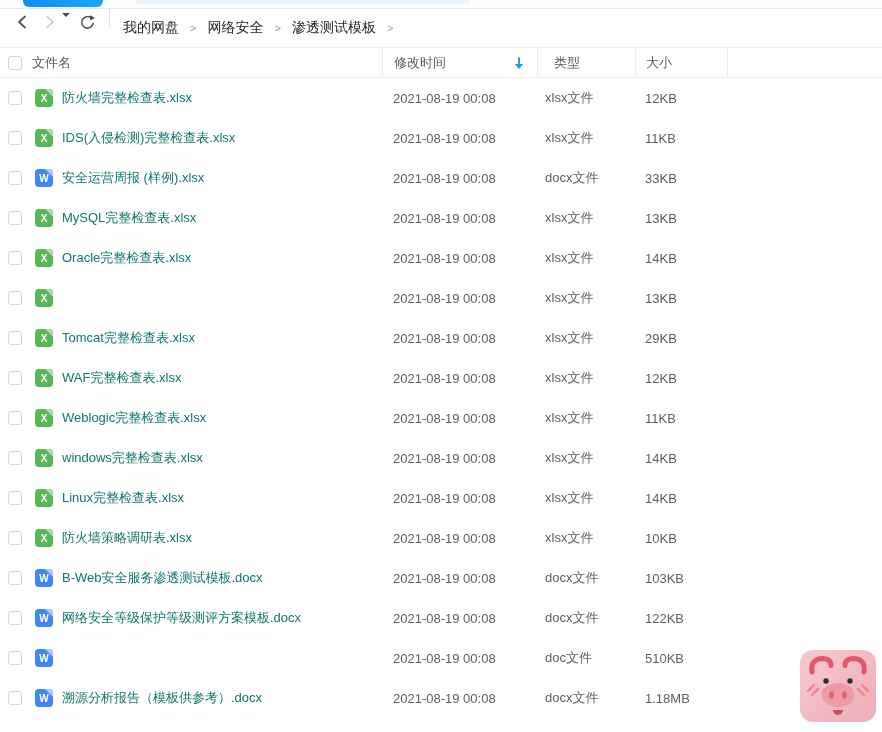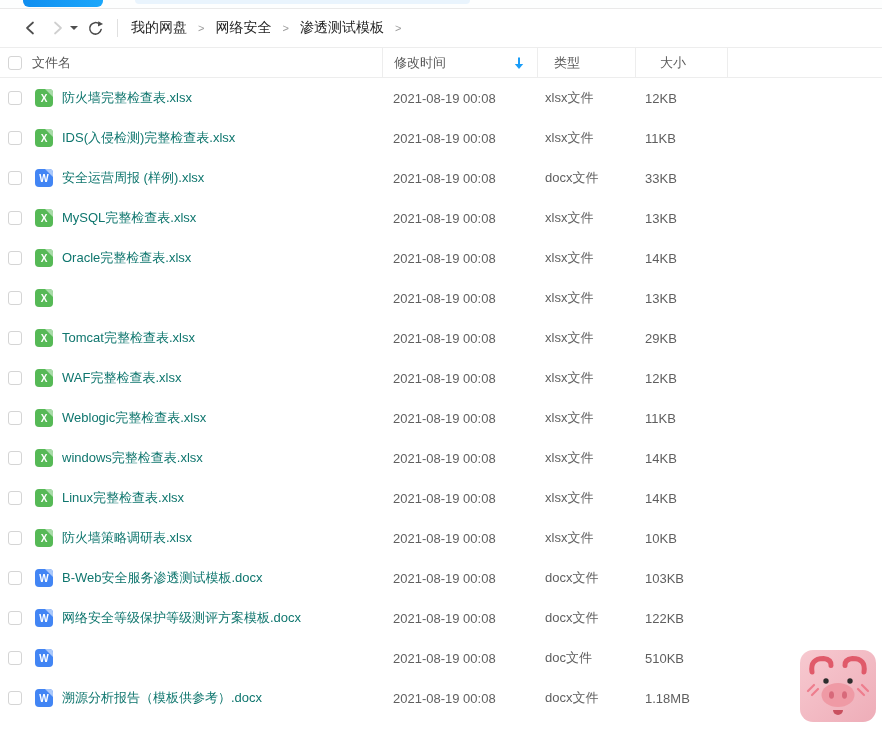--- a/index.html
+++ b/index.html
@@ -7,38 +7,38 @@
     font-family:"Liberation Sans","DejaVu Sans",sans-serif; }
 
   
   .topstrip { position:relative; height:9px; border-bottom:1px solid #e9e9e9; background:#fdfefe; }
   .tab-pill { position:absolute; left:23px; top:-5px; width:80px; height:12px;
     border-radius:7px; background:linear-gradient(90deg,#0f8ef0,#1ba7fb); }
   .tab-wash { position:absolute; left:135px; top:0; width:335px; height:4px;
     background:#e9f4fd; border-radius:0 0 4px 4px; }
 
   
-  .toolbar { height:38px; display:flex; align-items:center; padding-left:18px; background:#fff; }
+  .toolbar { height:38px; display:flex; padding-left:10px; background:#fff; }
   .nav-btn { width:26px; height:26px; display:flex; align-items:center; justify-content:center; cursor:pointer; }
   .caret { width:0; height:0; border:4px solid transparent; border-top-color:#4f4f4f; margin:4px 4px 0 0; }
   .tb-divider { width:1px; height:18px; background:#e0e0e0; margin:0 13px 0 9px; }
   .breadcrumb { display:flex; align-items:center; }
   .crumb { font-size:14px; color:#262626; cursor:pointer; }
   .crumb-sep { font-size:11px; color:#9b9b9b; margin:0 11px; }
 
   
   .grid-cols { display:grid; grid-template-columns:382px 155px 98px 92px 1fr; }
   .thead { height:31px; border-top:1px solid #ededed; border-bottom:1px solid #ededed; }
   .th { display:flex; align-items:center; font-size:13px; color:#595959; }
   .th + .th { border-left:1px solid #ededed;align-items:center; }
   .th-name { padding-left:8px; }
   .th-name .lbl { margin-left:10px; }
   .th-mod { padding-left:11px; justify-content:space-between; padding-right:12px; cursor:pointer; }
   .th-type { padding-left:16px; }
-  .th-size { padding-left:24px; }
+  .th-size { padding-left:10px; }
 
   .checkbox { width:14px; height:14px; border:1px solid #d5d5d5; border-radius:3px;
     background:#fff; flex:0 0 auto; cursor:pointer; }
 
   .file-list { }
   .file-row { height:40px; align-items:center; cursor:default; }
   .cell-name { display:flex; align-items:center; padding-left:8px; overflow:hidden; }
   .file-icon { position:relative; width:18px; height:18px; border-radius:4px; overflow:hidden;
     margin-left:13px; flex:0 0 auto; }
   .file-icon .fold { position:absolute; top:0; right:0; width:0; height:0;

